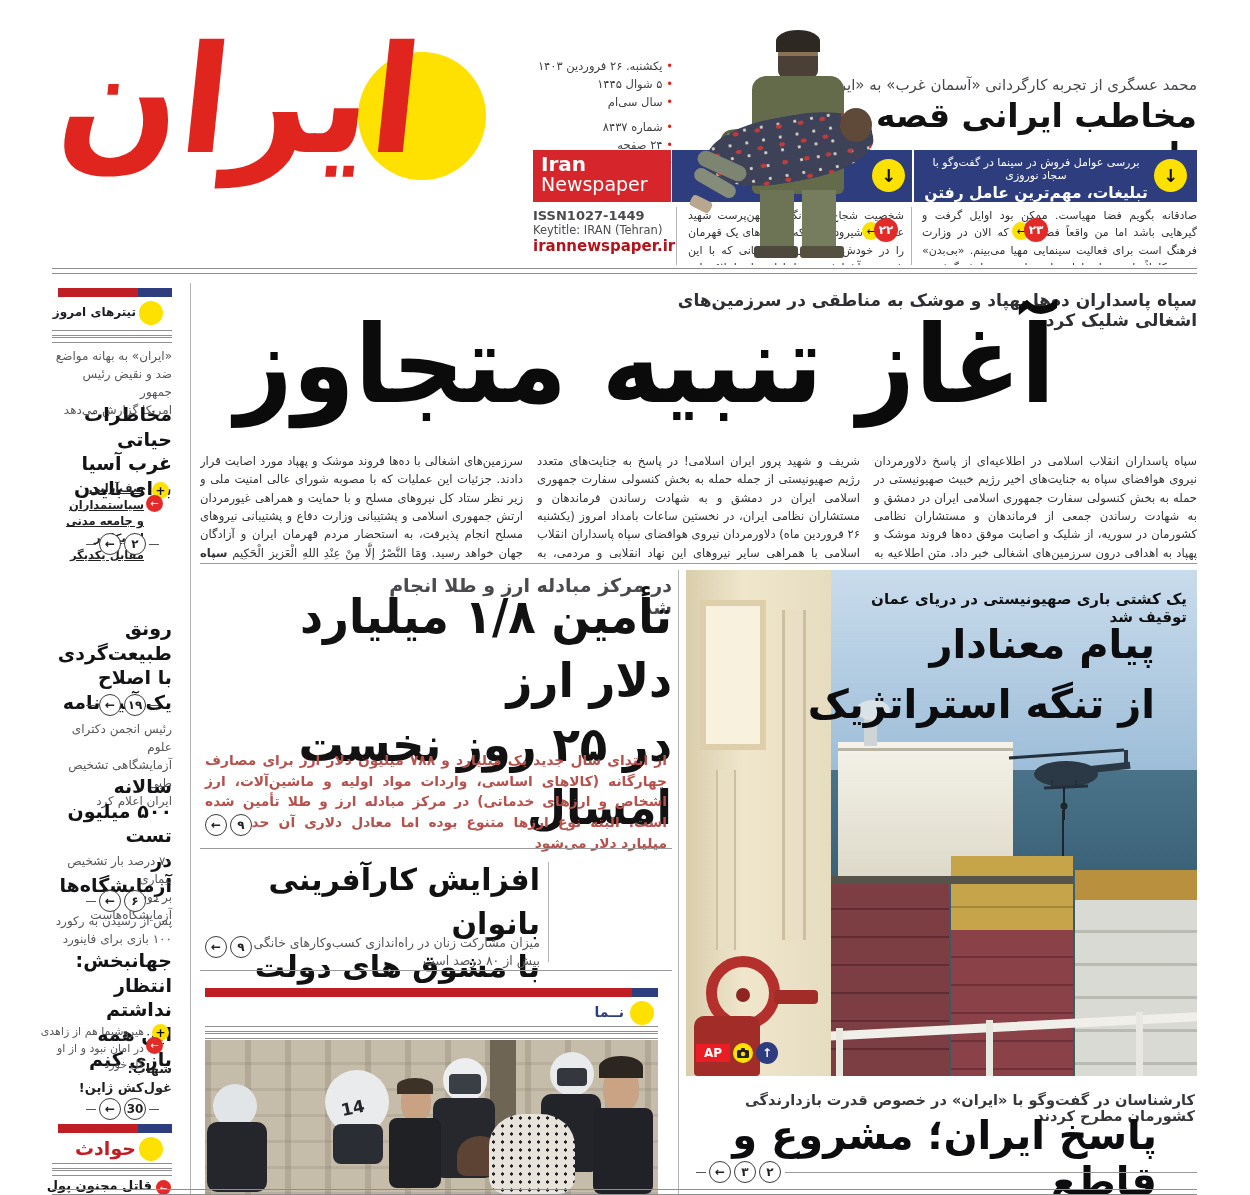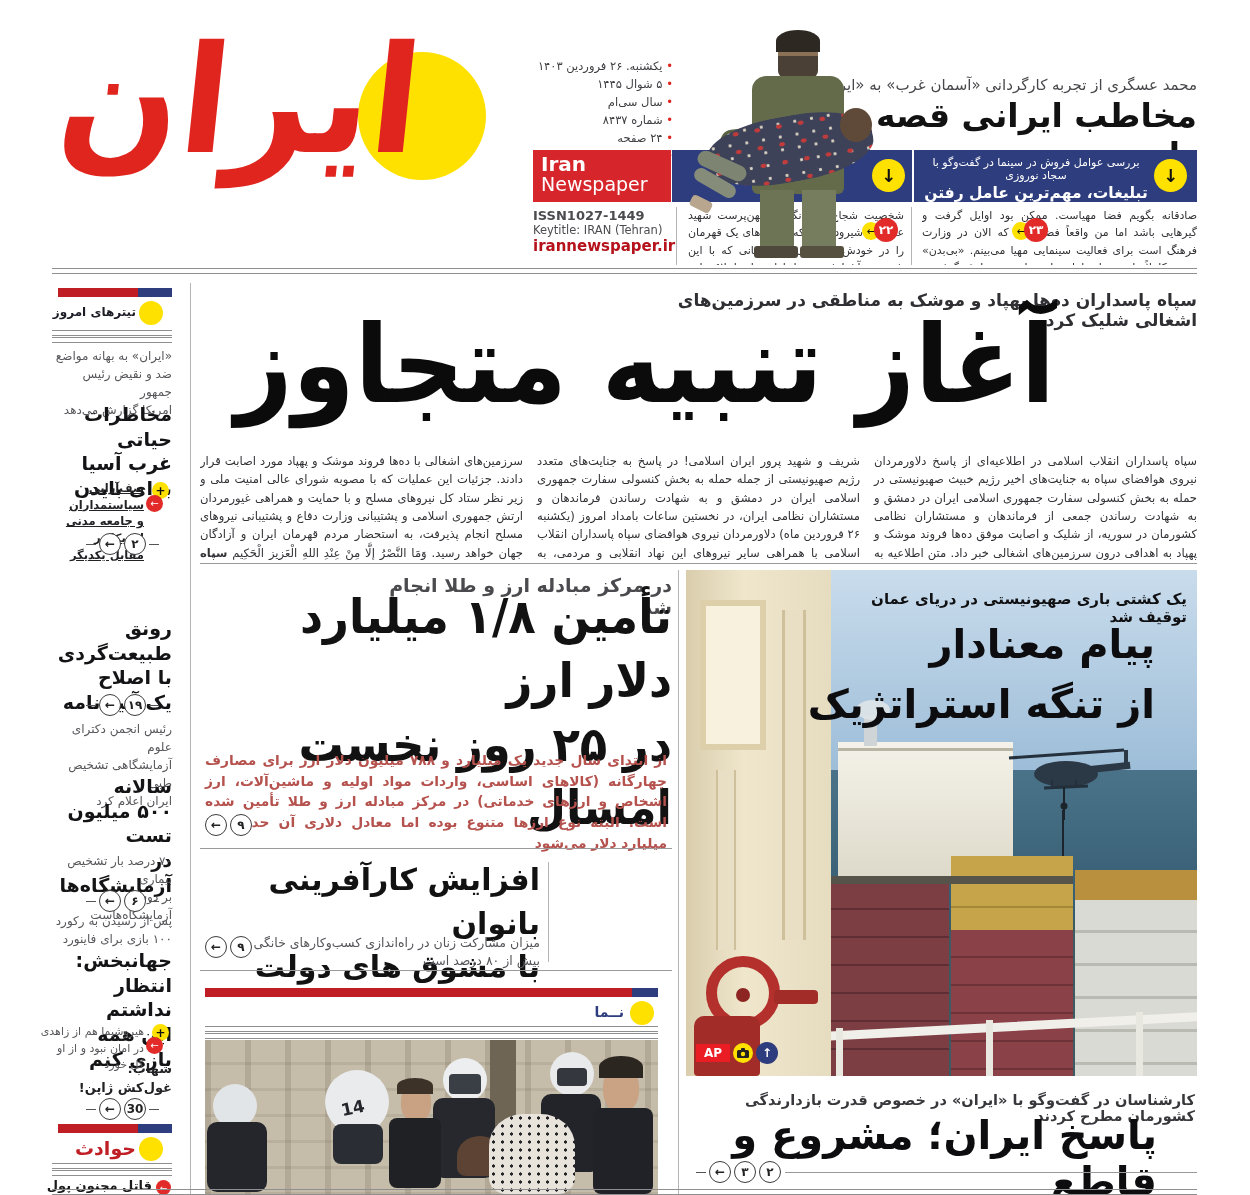--- a/index.html
+++ b/index.html
@@ -40,21 +40,21 @@
 
   <div class="abs" style="left:40px;top:28px;width:460px;height:235px;">
     <div class="abs circ ycirc" style="left:318px;top:24px;width:128px;height:128px;"></div>
     <div class="abs" style="left:0px;top:-10px;width:400px;font-size:142px;font-weight:bold;color:#e0251f;transform:skewX(-6deg) scaleY(1.05);text-align:center;">ایران</div>
   </div>
 
   <div class="abs" style="left:533px;top:60px;width:140px;">
     <div style="font-size:11.5px;color:#3e3e42;line-height:1.15;">
       <div class="tr" style="margin-bottom:5px;"><span style="color:#e0251f;">•</span> <span>یکشنبه. ۲۶ فروردین ۱۴۰۳</span></div>
       <div class="tr" style="margin-bottom:5px;"><span style="color:#e0251f;">•</span> <span>۵ شوال ۱۴۴۵</span></div>
-      <div class="tr" style="margin-bottom:4px;"><span style="color:#e0251f;">•</span> <span>سال سی‌ام</span></div>
+      <div class="tr" style="margin-bottom:11px;"><span style="color:#e0251f;">•</span> <span>سال سی‌ام</span></div>
       <div class="tr" style="margin-bottom:5px;"><span style="color:#e0251f;">•</span> <span>شماره ۸۴۳۷</span></div>
       <div class="tr" style="margin-bottom:5px;"><span style="color:#e0251f;">•</span> <span>۲۴ صفحه</span></div>
       <div class="tr" style="margin-bottom:5px;"><span style="color:#e0251f;">•</span> <span>قیمت در سراسر کشور: ۵۰۰۰ تومان</span></div>
     </div>
   </div>
 
   <div class="abs ltr" style="left:533px;top:150px;width:138px;height:52px;background:#d6252b;color:#fff;padding:4px 8px;box-sizing:border-box;">
     <div style="font-size:20px;font-weight:bold;line-height:1.05;">Iran</div>
     <div style="font-size:19px;line-height:1.05;">Newspaper</div>
   </div>

